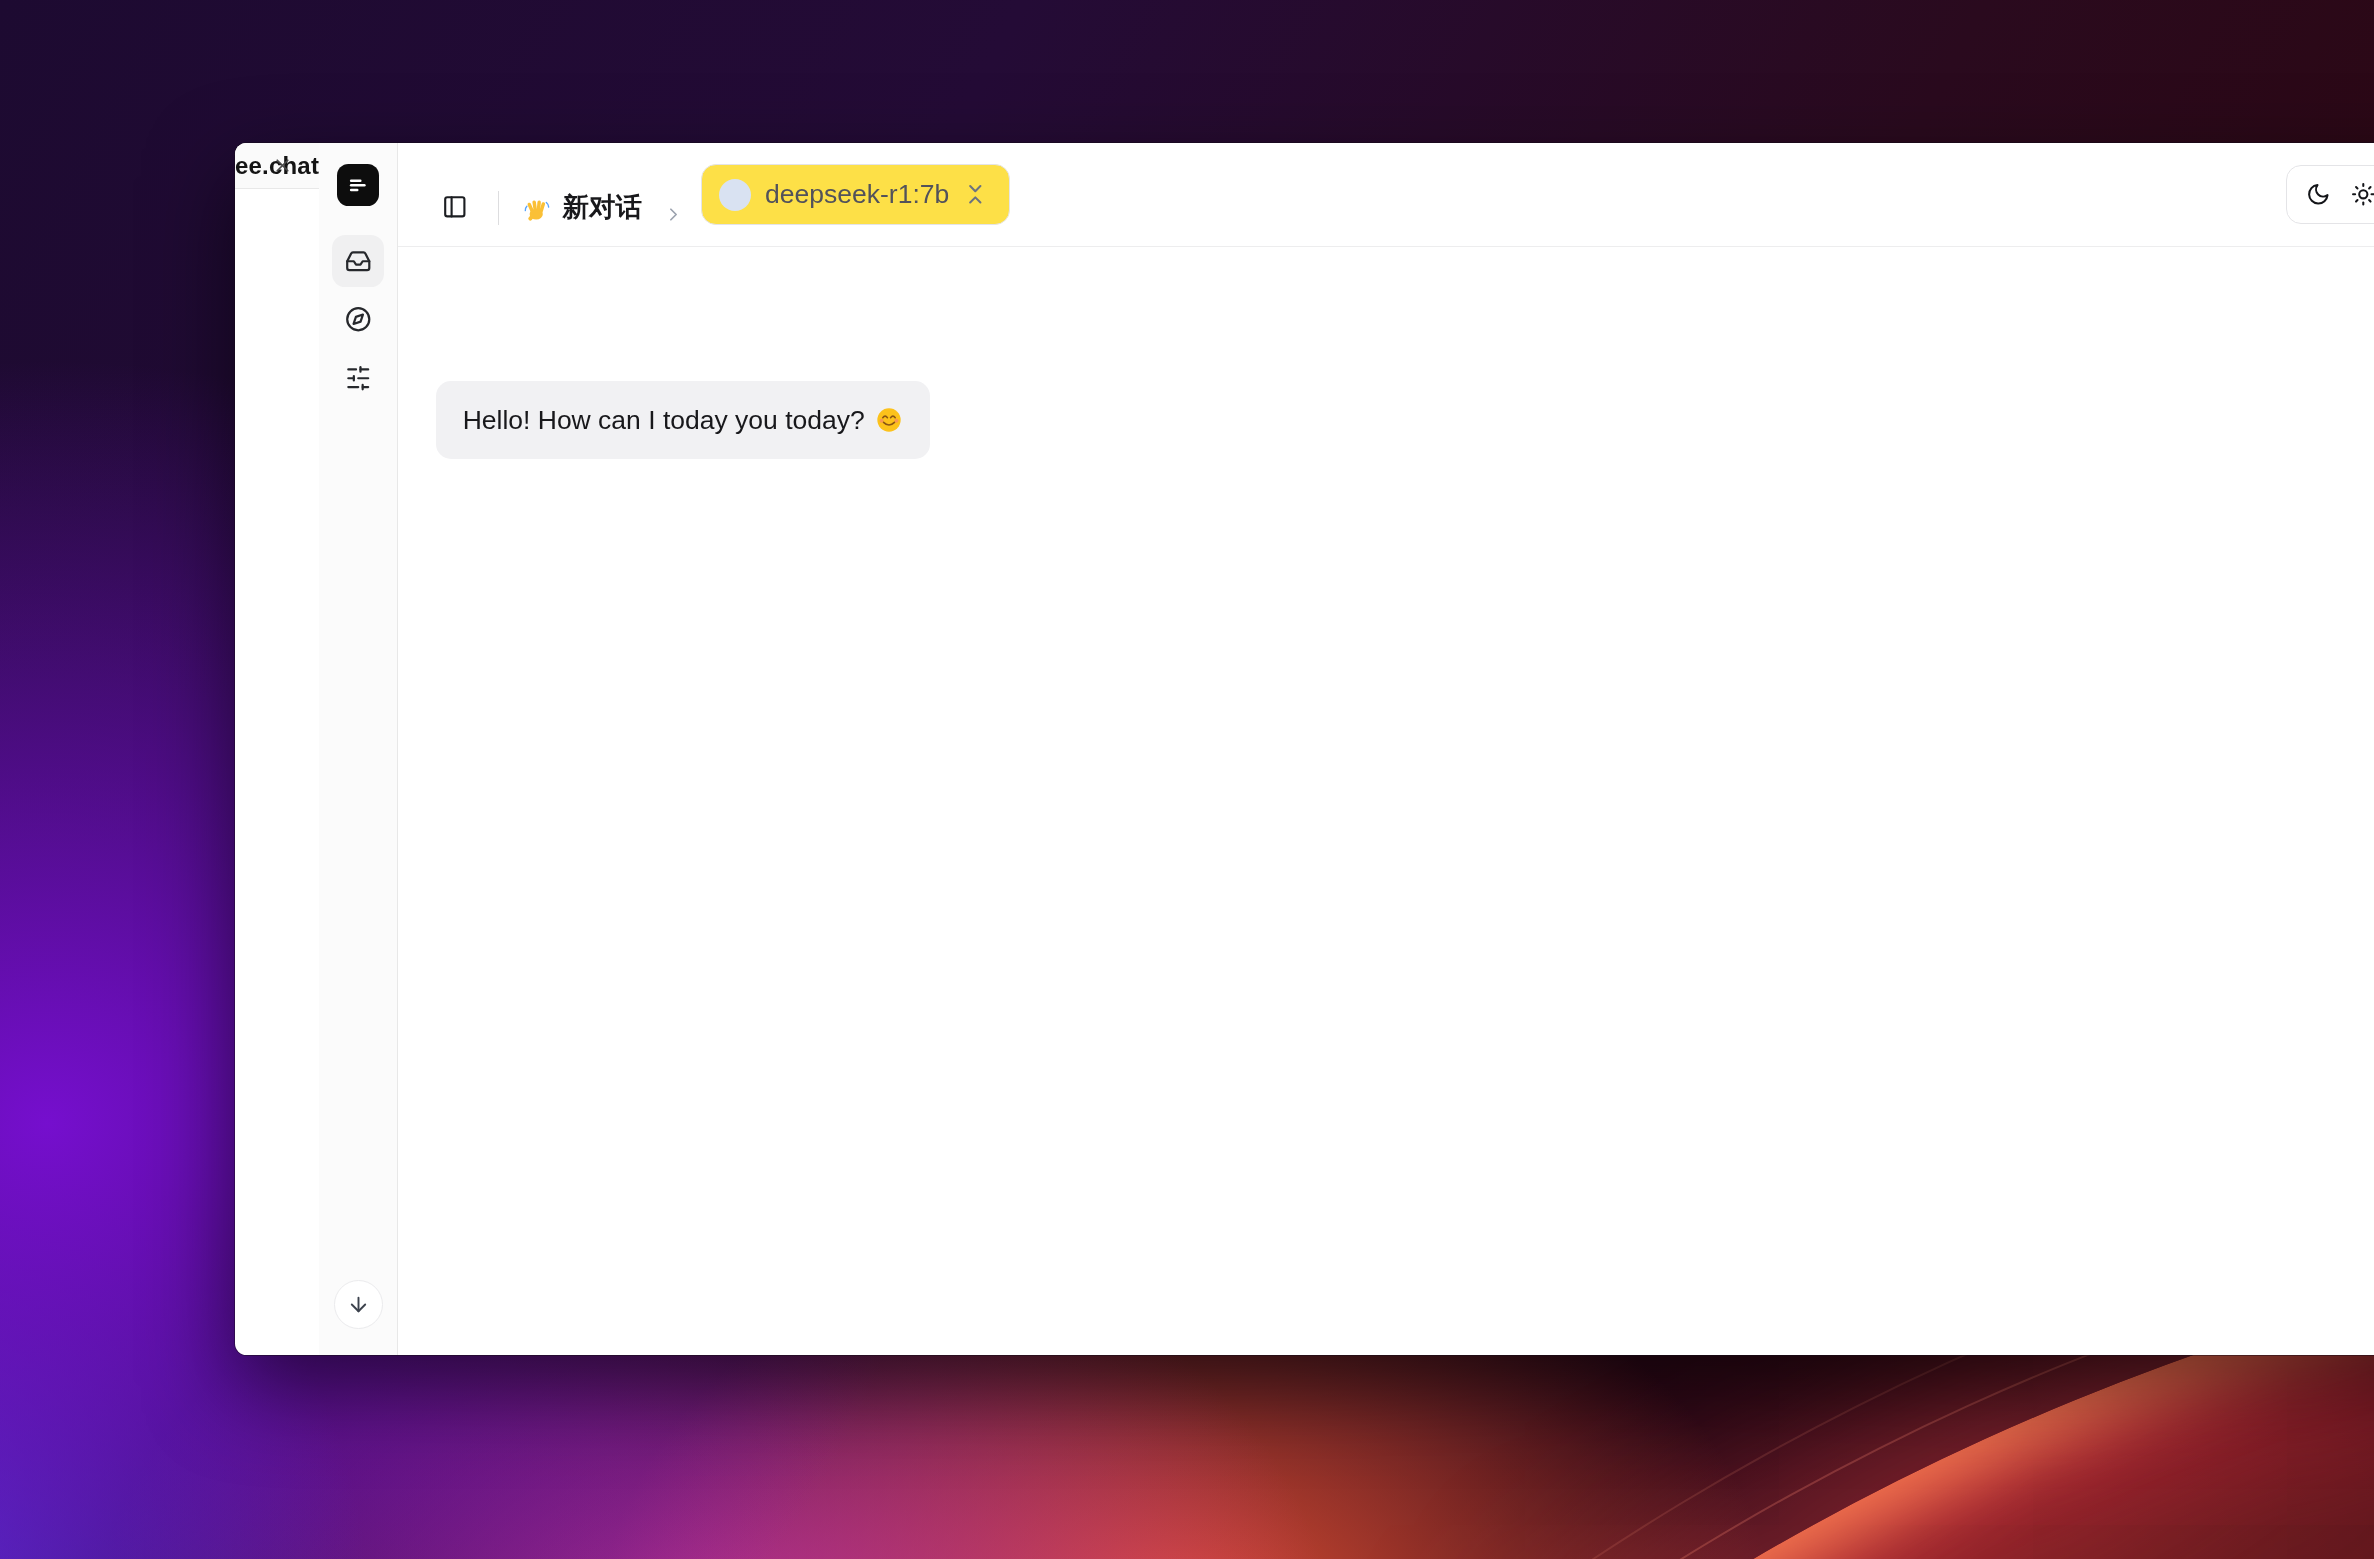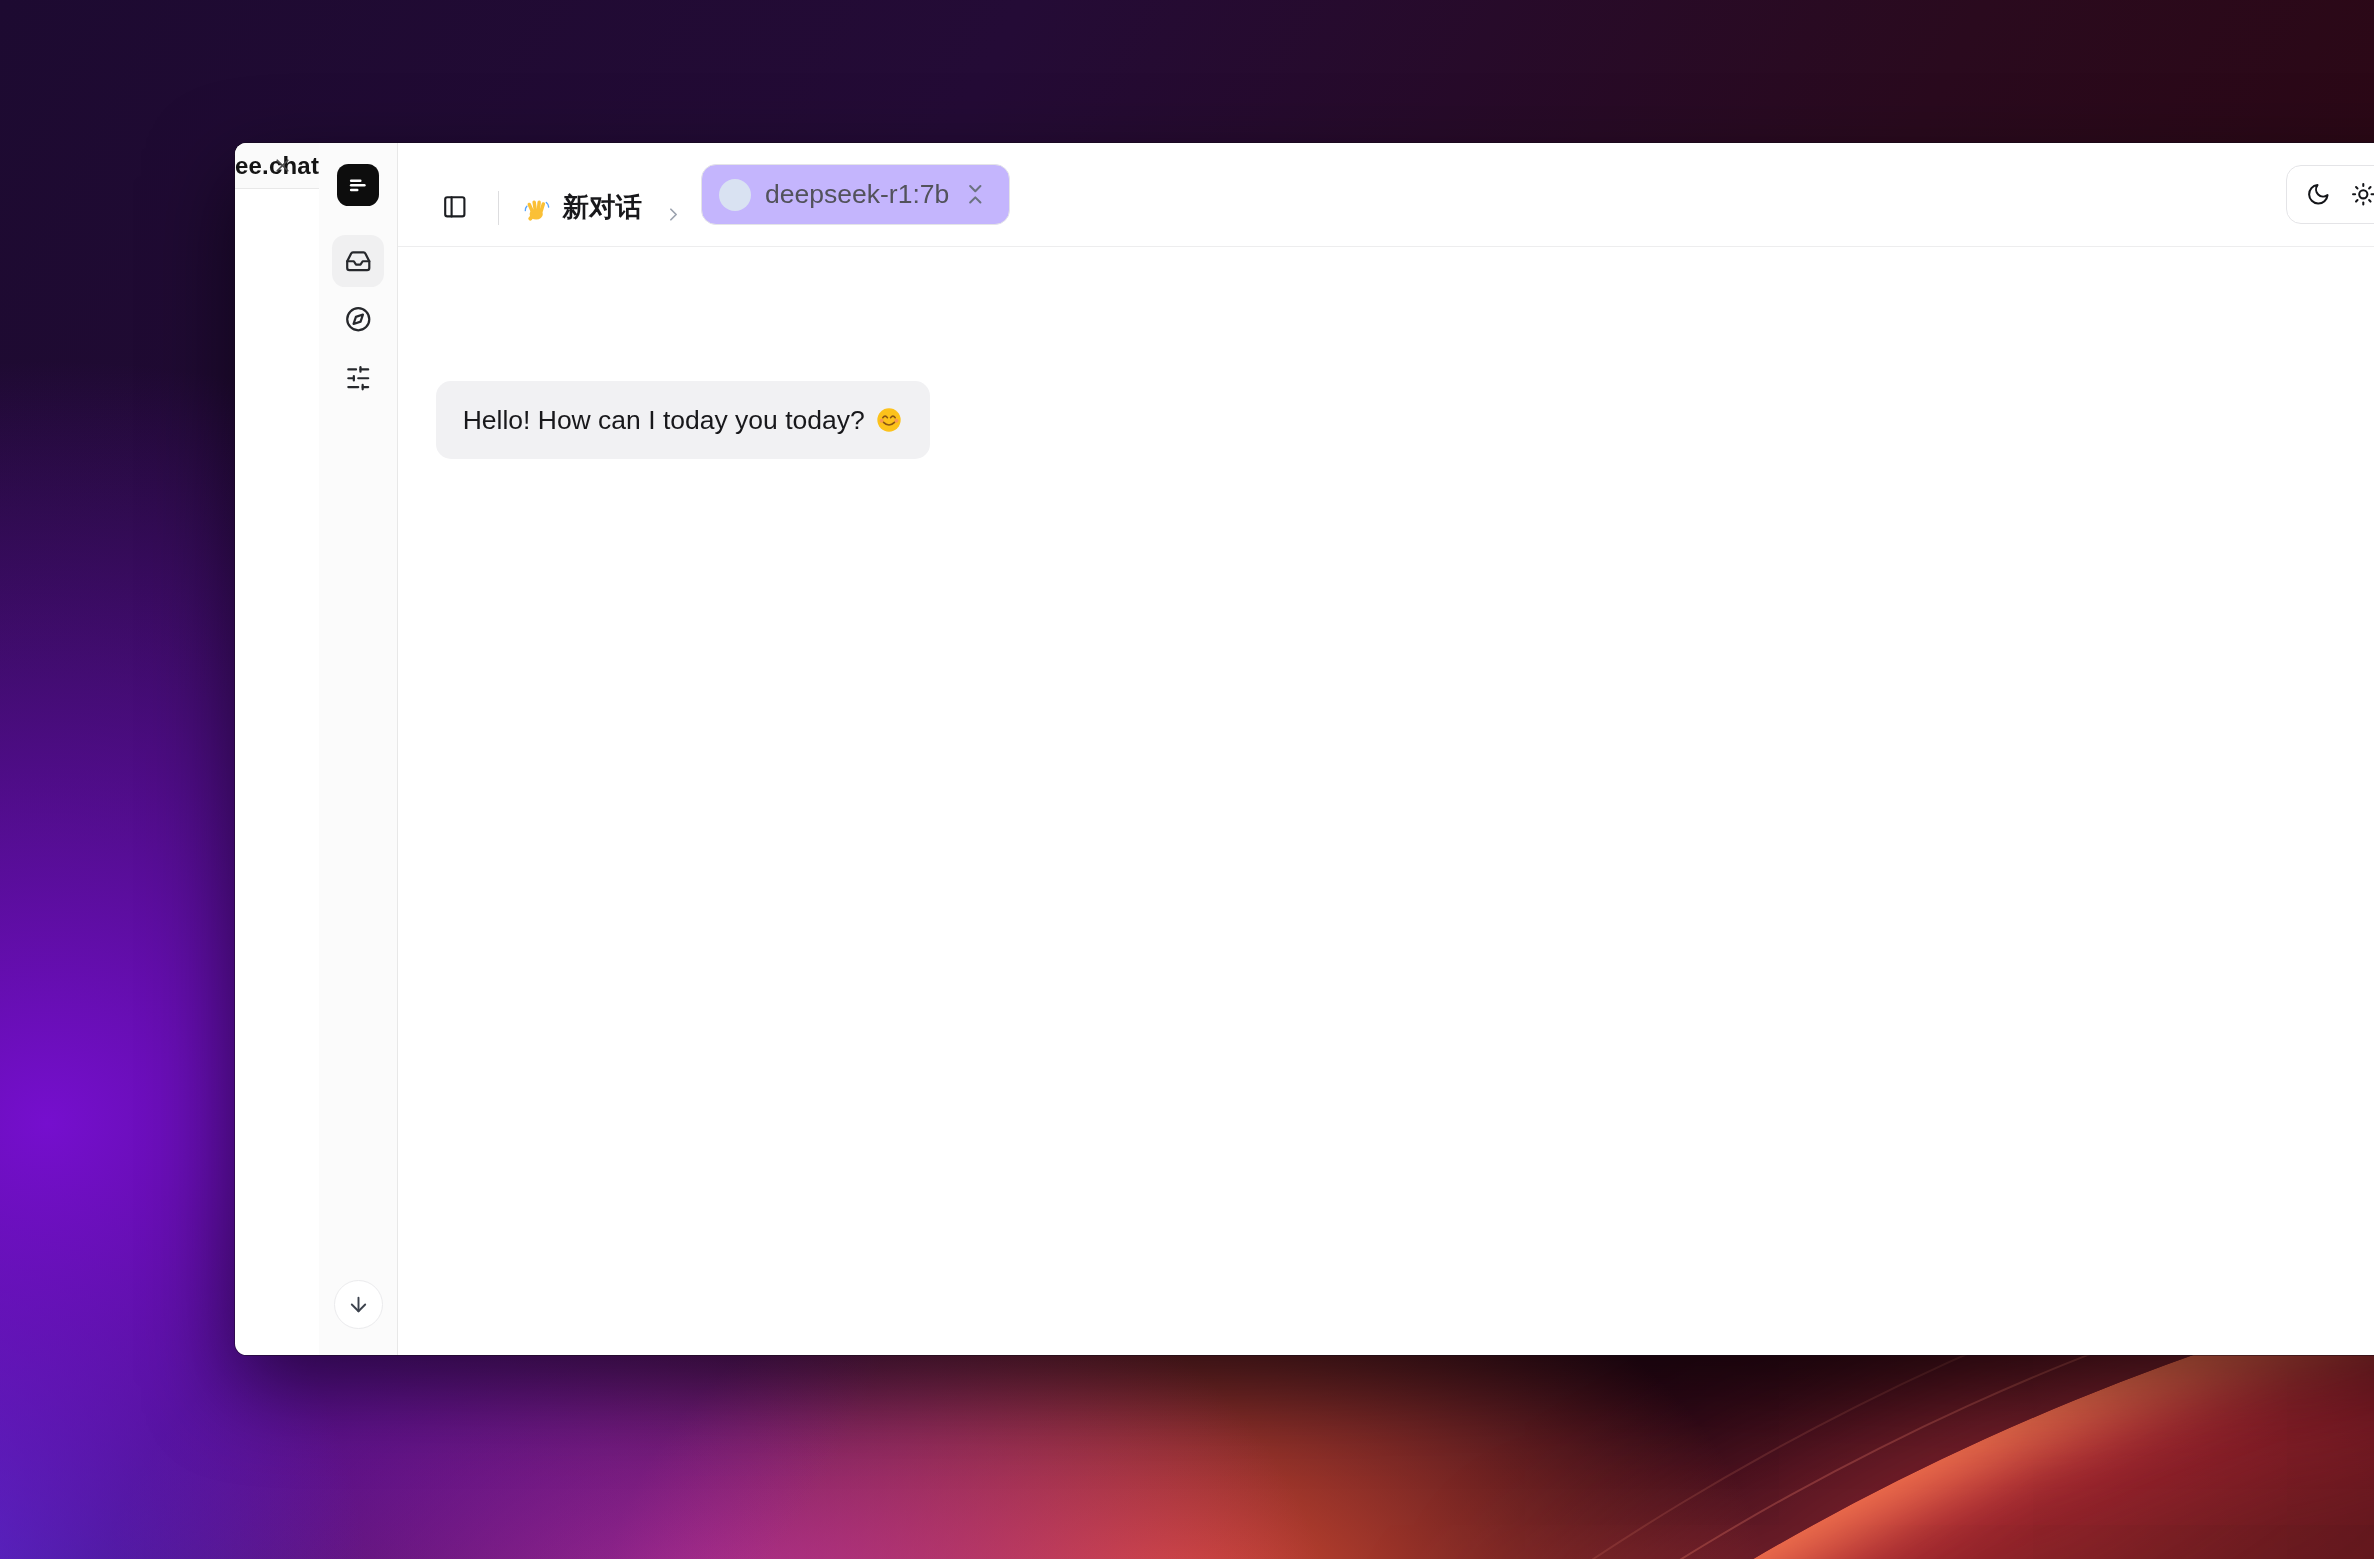--- a/index.html
+++ b/index.html
@@ -86,21 +86,21 @@
   .tb-left { display:flex; align-items:flex-end; }
   .icon-btn { background:none; border:none; color:#1c1e22; display:flex; align-items:center; justify-content:center; cursor:pointer; padding:5.7px; }
   .icon-btn svg { width:25.6px; height:25.6px; }
   .v-div { width:0.9px; height:34px; background:#dddddf; margin:0 24.6px; }
   .emoji { display:inline-flex; vertical-align:middle; }
   .chat-title { font-size:26.5px; font-weight:600; color:#18181b; margin:0 0 0 11.4px; white-space:nowrap; }
   .crumb-sep { color:#9ca3af; margin:0 17px 0 21px; display:flex; }
   .crumb-sep svg { width:21px; height:21px; }
   .model-pill {
     display:flex; align-items:center; gap:14px; height:61px; padding:0 21px 0 17px;
-    border:0.9px solid #e4e4e7; border-radius:15px; background:#c4b5fd; cursor:pointer;
+    border:0.9px solid #e4e4e7; border-radius:15px; background:#fde047; cursor:pointer;
   }
   .model-avatar { width:32px; height:32px; border-radius:50%; background:#d9e2f2; }
   .model-label { font-size:26.5px; color:#52525b; white-space:nowrap; }
   .model-collapse { color:#6b7280; display:flex; }
   .model-collapse svg { width:24.6px; height:24.6px; }
 
   .tb-right { margin-left:auto; display:flex; align-items:center; }
   .theme-group {
     display:flex; align-items:center; gap:9.5px; height:59px; padding:0 13.2px;
     border:0.9px solid #e4e4e7; border-radius:15px; background:#fff;

